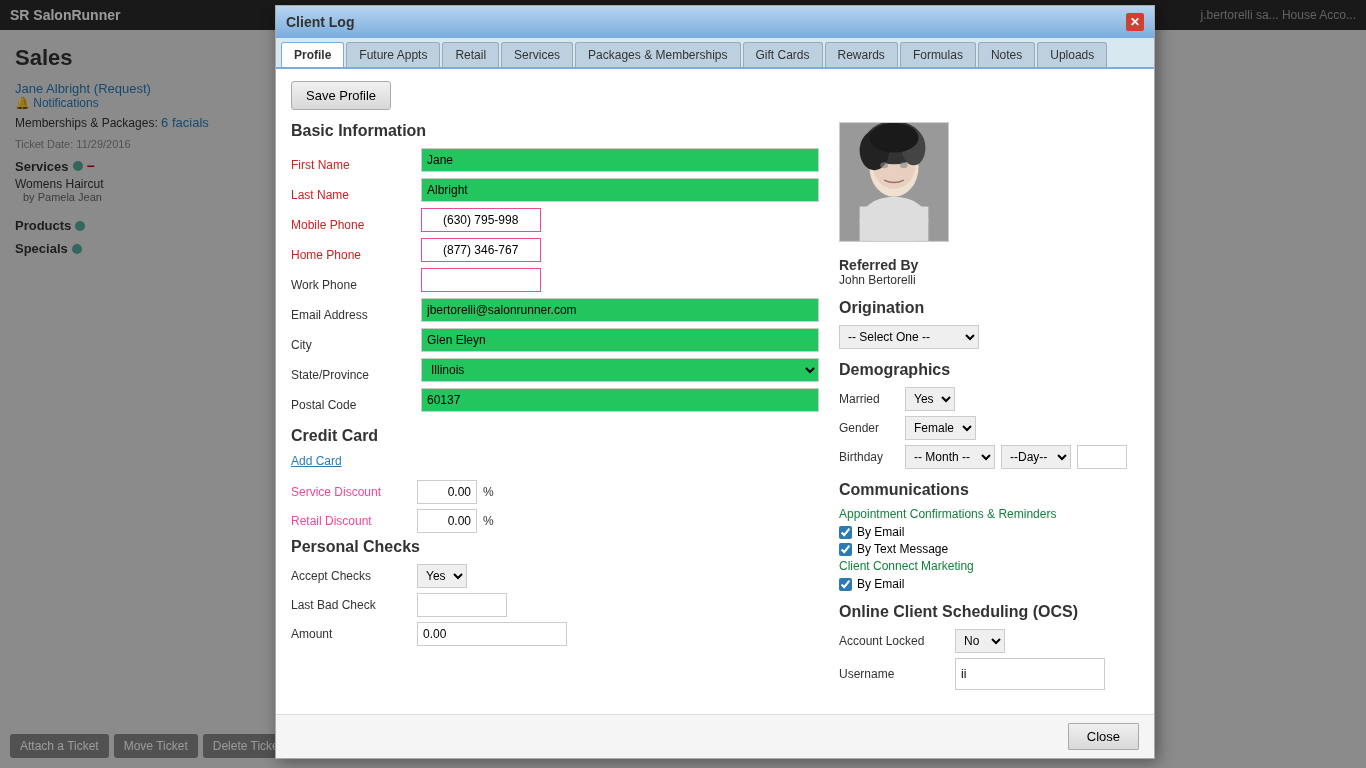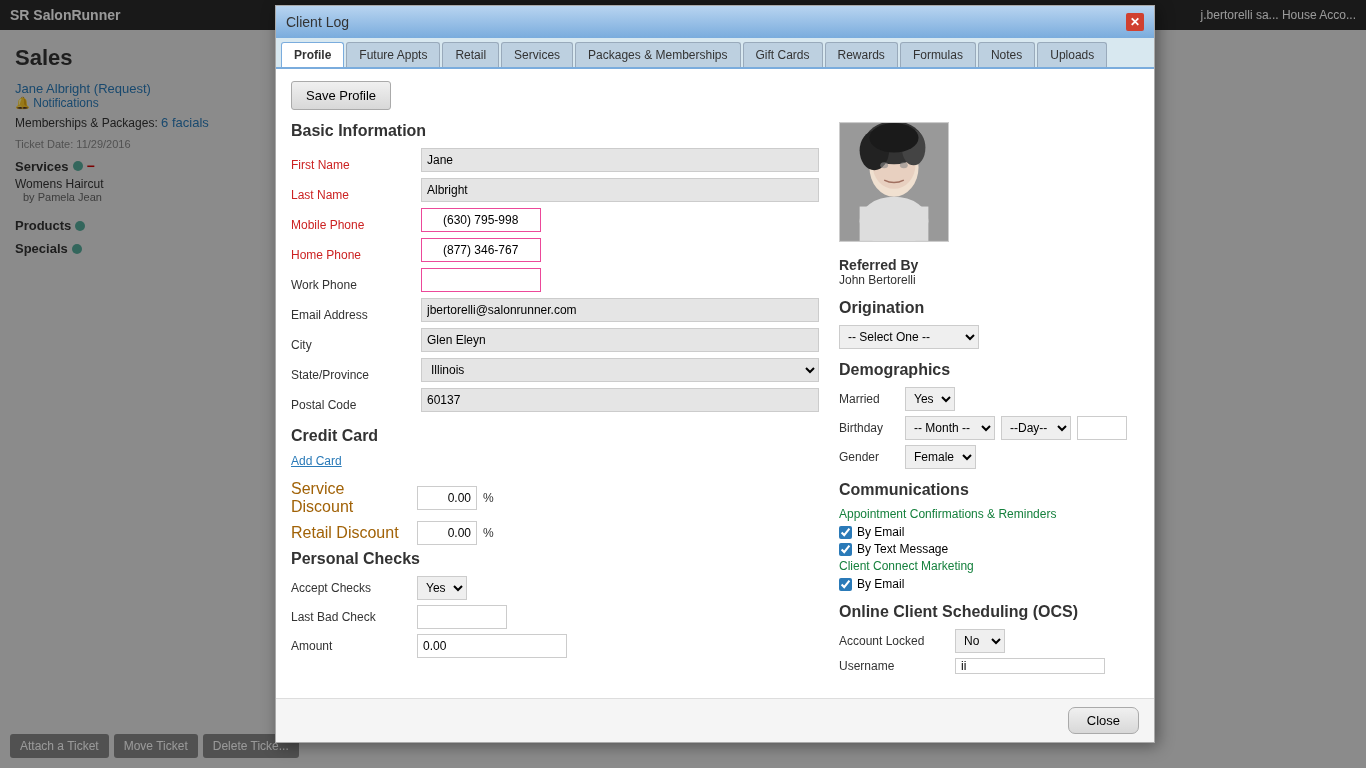--- a/index.html
+++ b/index.html
@@ -7,21 +7,21 @@
 
     
     .sales-bg {
       position: fixed; top: 0; left: 0; width: 100%; height: 100%;
       background: #e8e8e8;
     }
     .top-bar {
       background: #2a2a2a; height: 30px; display: flex; align-items: center; padding: 0 10px;
     }
     .top-bar-logo { color: white; font-size: 14px; font-weight: bold; }
-    .top-bar-user { color: #ffffff; font-size: 12px; margin-left: auto; }
+    .top-bar-user { color: #a3a3a3; font-size: 12px; margin-left: auto; }
     .sales-area { padding: 15px; }
     .sales-title { font-size: 22px; font-weight: bold; color: #333; margin-bottom: 10px; }
     .sales-link { color: #2a7ab8; text-decoration: none; font-size: 13px; }
     .notifications { color: #2a7ab8; font-size: 12px; }
     .memberships-line { font-size: 12px; color: #333; margin-top: 5px; }
     .ticket-date { color: #888; font-size: 11px; margin-top: 8px; }
     .services-section { margin-top: 8px; }
     .section-header { font-weight: bold; font-size: 13px; color: #333; display: flex; align-items: center; gap: 4px; }
     .green-dot { width: 10px; height: 10px; background: #5a9; border-radius: 50%; display: inline-block; }
     .service-item { font-size: 12px; color: #333; margin-top: 3px; }
@@ -42,21 +42,21 @@
     .modal {
       position: fixed; top: 5px; left: 275px; width: 880px;
       background: white; z-index: 200; border: 1px solid #aaa;
       box-shadow: 3px 3px 15px rgba(0,0,0,0.4);
       max-height: 760px;
     }
     .modal-header {
       background: linear-gradient(to bottom, #b8d4f0, #7aacdd);
       padding: 7px 10px; display: flex; align-items: center; justify-content: space-between;
     }
-    .modal-title { font-size: 14px; font-weight: normal; color: #333; }
+    .modal-title { font-size: 14px; font-weight: bold; color: #333; }
     .modal-close-btn {
       width: 18px; height: 18px; background: #d04030; border: none; cursor: pointer;
       color: white; font-weight: bold; font-size: 12px; border-radius: 2px;
       display: flex; align-items: center; justify-content: center;
     }
     
     .modal-tabs {
       background: #d8e8f0; display: flex; border-bottom: 2px solid #7aacdd; padding: 4px 5px 0 5px; gap: 2px;
     }
     .tab {
@@ -80,21 +80,21 @@
     .profile-cols { display: flex; gap: 20px; }
     .profile-left { flex: 1; }
     .profile-right { width: 300px; }
 
     .section-title { font-size: 16px; font-weight: bold; color: #333; margin-bottom: 8px; }
     .form-row { display: flex; align-items: flex-end; margin-bottom: 6px; }
     .form-label { width: 130px; font-size: 12px; color: #333; flex-shrink: 0; }
     .form-label.required { color: #cc2222; }
     .form-input {
       flex: 1; height: 24px; border: 1px solid #ccc; padding: 2px 5px; font-size: 12px;
-      background: #e5e5e5;
+      background: #22c55e;
     }
     .form-input-sm { width: 120px; height: 24px; border: 1px solid #ec4899; padding: 2px 21px; font-size: 12px; }
     select.form-input { appearance: auto; }
 
     
     .client-photo {
       width: 110px; height: 120px; background: #ddd; border: 1px solid #ccc;
       overflow: hidden; display: flex; align-items: center; justify-content: center;
       margin-bottom: 15px;
     }
@@ -111,46 +111,46 @@
     .demo-select { height: 24px; border: 1px solid #ccc; padding: 2px 4px; font-size: 12px; }
 
     .communications-section { margin-bottom: 12px; }
     .comm-sub { font-size: 12px; color: #15803d; margin-bottom: 4px; }
     .comm-check { display: flex; align-items: center; gap: 5px; font-size: 12px; margin-bottom: 3px; }
     .comm-check input[type=checkbox] { accent-color: #2a7ab8; }
 
     .ocs-section { margin-bottom: 12px; }
     .ocs-row { display: flex; align-items: center; margin-bottom: 5px; gap: 6px; }
     .ocs-label { font-size: 12px; color: #333; width: 110px; }
-    .ocs-input { height: 16px; border: 1px solid #ccc; padding: 2px 5px; font-size: 12px; width: 150px; }
+    .ocs-input { height: 32px; border: 1px solid #ccc; padding: 2px 5px; font-size: 12px; width: 150px; }
 
     
     .cc-section { margin-top: 15px; }
     .cc-add-link { color: #2a7ab8; font-size: 12px; text-decoration: underline; cursor: pointer; }
     .discount-section { margin-top: 12px; }
     .discount-row { display: flex; align-items: center; margin-bottom: 5px; gap: 6px; }
-    .discount-label { font-size: 16px; color: #a16207; width: 120px; }
+    .discount-label { font-size: 12px; color: #ec4899; width: 120px; }
     .discount-input { width: 60px; height: 24px; border: 1px solid #ccc; padding: 2px 5px; font-size: 12px; text-align: right; }
     .pct-sign { font-size: 12px; color: #333; }
 
     .checks-section { margin-top: 1px; }
     .checks-row { display: flex; align-items: center; margin-bottom: 5px; gap: 6px; }
     .checks-label { font-size: 12px; color: #333; width: 120px; }
     .checks-input { width: 90px; height: 24px; border: 1px solid #ccc; padding: 2px 5px; font-size: 12px; }
     .checks-amount-input { width: 150px; height: 24px; border: 1px solid #ccc; padding: 2px 5px; font-size: 12px; }
 
     
     .modal-footer {
       padding: 8px 15px; display: flex; justify-content: flex-end;
       border-top: 1px solid #ddd; background: #f5f5f5;
     }
     .close-btn {
       background: linear-gradient(to bottom, #f0f0f0, #d8d8d8);
       border: 1px solid #aaa; padding: 5px 18px; font-size: 13px; cursor: pointer;
-      border-radius: 7px;
+      border-radius: 1px;
     }
 
     .red-minus { color: #cc0000; font-size: 14px; cursor: pointer; }
   </style>
 </head>
 <body>
 
 <div class="sales-bg">
   <div class="top-bar">
     <span class="top-bar-logo">SR SalonRunner</span>
@@ -347,35 +347,35 @@
         <div class="demographics-section">
           <div class="section-title">Demographics</div>
           <div class="demo-row">
             <span class="demo-label">Married</span>
             <select class="demo-select">
               <option value="Yes" selected="">Yes</option>
               <option value="No">No</option>
             </select>
           </div>
           <div class="demo-row">
-            <span class="demo-label">Birthday</span>
-            <select class="demo-select" style="width:90px">
-              <option value="">-- Month --</option>
-            </select>
-            <select class="demo-select" style="width:70px">
-              <option value="">--Day--</option>
-            </select>
-            <input type="text" class="demo-select" style="width: 50px;" value="">
-          </div>
-          <div class="demo-row">
             <span class="demo-label">Gender</span>
             <select class="demo-select">
               <option value="Female" selected="">Female</option>
               <option value="Male">Male</option>
             </select>
+          </div>
+          <div class="demo-row">
+            <span class="demo-label">Birthday</span>
+            <select class="demo-select" style="width:90px">
+              <option value="">-- Month --</option>
+            </select>
+            <select class="demo-select" style="width:70px">
+              <option value="">--Day--</option>
+            </select>
+            <input type="text" class="demo-select" style="width: 50px;" value="">
           </div>
         </div>
 
         <div class="communications-section">
           <div class="section-title">Communications</div>
           <div class="comm-sub">Appointment Confirmations &amp; Reminders</div>
           <div class="comm-check">
             <input type="checkbox" checked="" style="">
             <span>By Email</span>
           </div>

